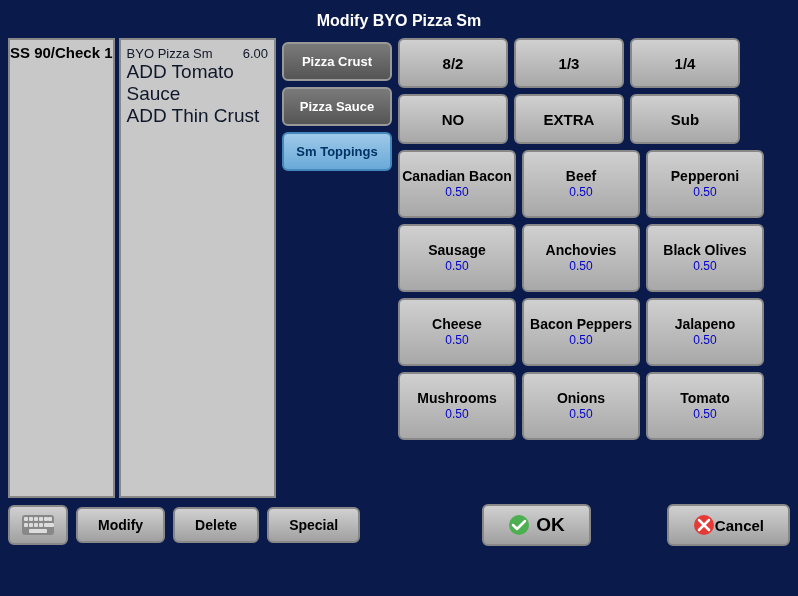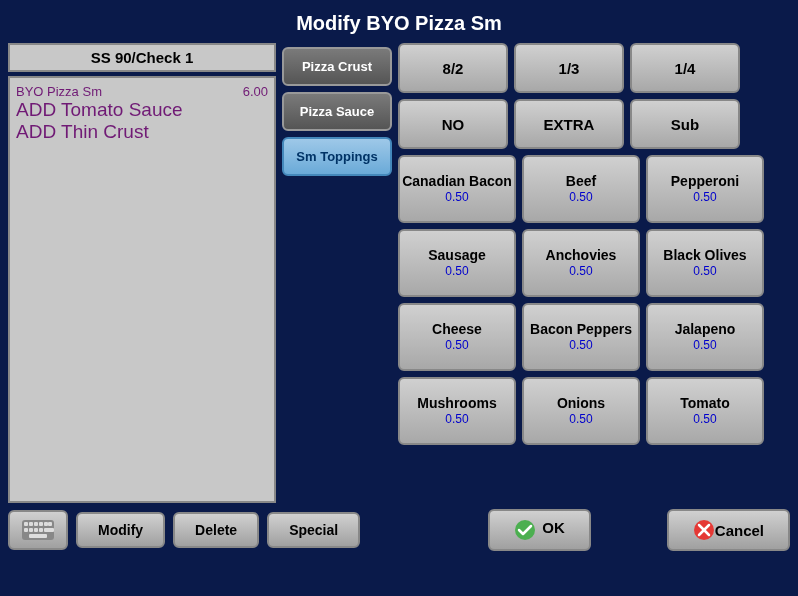--- a/index.html
+++ b/index.html
@@ -6,56 +6,56 @@
     body {
       width: 798px;
       height: 596px;
       background-color: #0a1a4a;
       font-family: Arial, sans-serif;
       overflow: hidden;
     }
     .title-bar {
       text-align: center;
       color: white;
-      font-size: 20px;
+      font-size: 16px;
       font-weight: bold;
       padding: 12px 0 8px 0;
     }
     .main-area {
       display: flex;
       flex-direction: row;
       padding: 0 8px;
       gap: 6px;
       height: 460px;
     }
     .left-panel {
       width: 268px;
       display: flex;
-      flex-direction: column;
+      flex-direction: row;
       gap: 4px;
     }
     .check-header {
       background-color: #c8c8c8;
       border: 2px solid #888;
       text-align: center;
       font-size: 15px;
       font-weight: bold;
       padding: 4px 0;
       color: #000;
     }
     .order-area {
       background-color: #c8c8c8;
       border: 2px solid #888;
       flex: 1;
       padding: 6px;
       min-height: 330px;
     }
     .order-item {
       font-size: 13px;
-      color: #701a75;
+      color: #0f172a;
     }
     .order-item .item-line {
       display: flex;
       justify-content: space-between;
     }
     .order-item .sub-line {
       font-size: 19px;
     }
     .middle-panel {
       display: flex;
@@ -146,21 +146,21 @@
       cursor: pointer;
       display: flex;
       align-items: center;
       justify-content: center;
     }
     .ok-btn {
       background: linear-gradient(to bottom, #d0d0d0, #a0a0a0);
       border: 2px solid #888;
       border-radius: 6px;
       padding: 8px 24px;
-      font-size: 15px;
+      font-size: 19px;
       font-weight: bold;
       cursor: pointer;
       color: #000;
       display: flex;
       gap: 6px;
     }
     .cancel-btn {
       background: linear-gradient(to bottom, #d0d0d0, #a0a0a0);
       border: 2px solid #888;
       border-radius: 6px;

